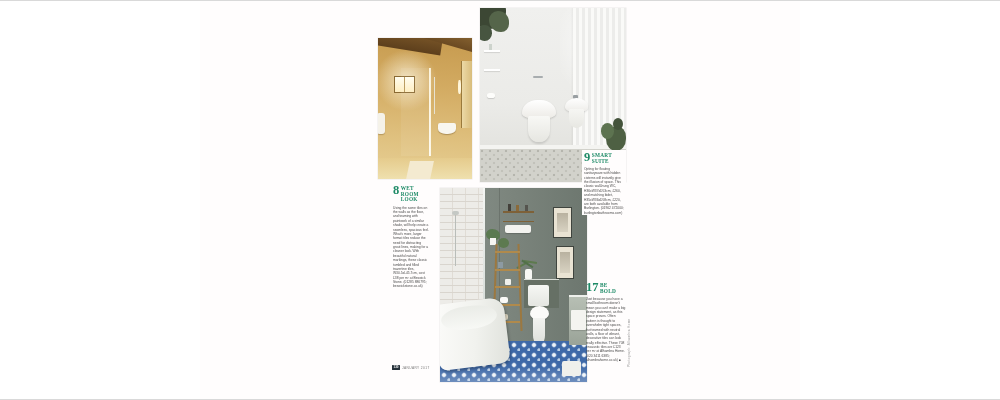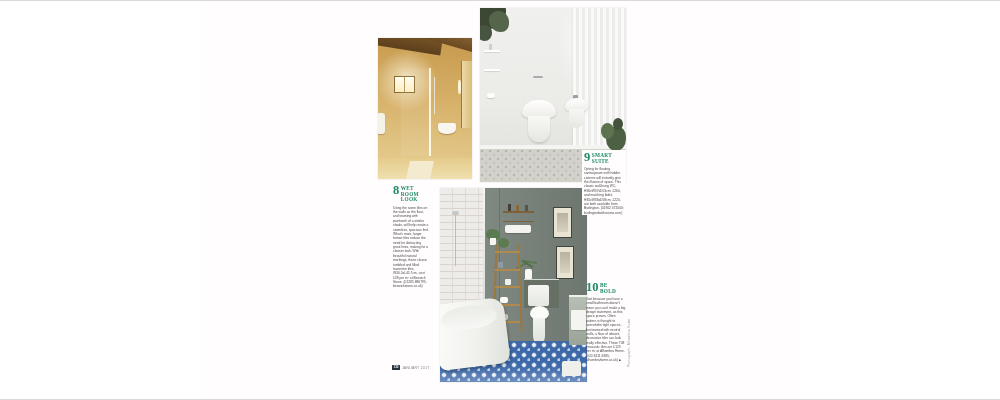--- a/index.html
+++ b/index.html
@@ -247,21 +247,21 @@
         <span class="art-words">
           <span>SMART</span><br>
           <span>SUITE</span>
         </span>
       </div>
       <div class="art-body">Opting for floating sanitaryware with hidden cisterns will instantly give the illusion of space. This classic wall-hung WC, H36xW37xD53cm, £260, and matching bidet, H35xW36xD58cm, £220, are both available from Burlington. (01902 472000; burlingtonbathrooms.com)</div>
     </div>
 
     <div class="art art10">
       <div class="art-head">
-        <span class="art-num">10</span>
+        <span class="art-num">17</span>
         <span class="art-words">
           <span>BE</span><br>
           <span>BOLD</span>
         </span>
       </div>
       <div class="art-body"><span>Just because you have a small bathroom doesn't mean you can't make a big design statement, as this space proves. Often pattern is thought to overwhelm tight spaces, but teamed with neutral walls, a floor of vibrant, decorative tiles can look really effective. These 708 encaustic tiles are £123 per m² at Alhambra Home. (020 3411 6385; alhambrahome.co.uk)</span><span class="end-mark">■</span></div>
     </div>
 
     <div class="credit">Photograph: Alhambra Home</div>
 

